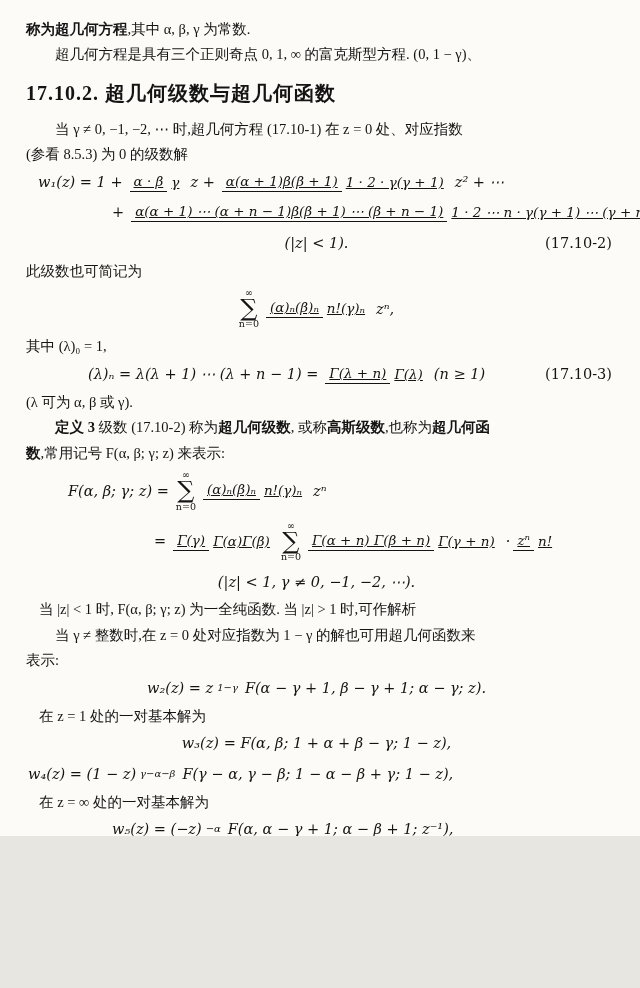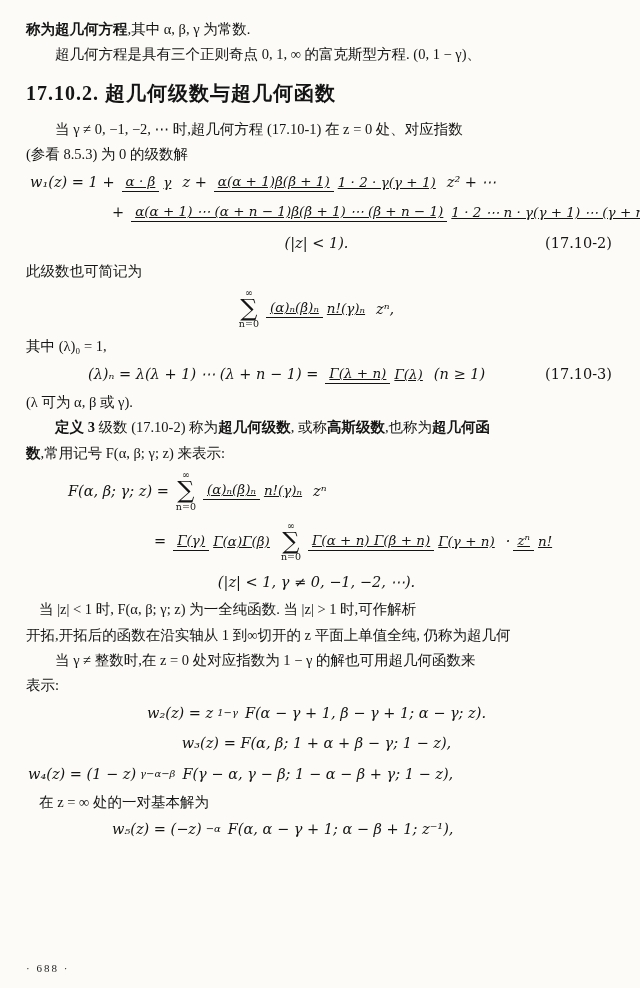--- a/index.html
+++ b/index.html
@@ -1,18 +1,18 @@
 <!DOCTYPE html>
 <html><head>
 <meta charset="utf-8">
 <style>
   html, body { margin: 0; padding: 0; }
   body { background: #e8e6e0; }
   .page {
-    width: 640px; height: 988px; box-sizing: border-box;
+    width: 640px; height: 836px; box-sizing: border-box;
     margin: 0 auto; padding: 16px 26px 12px 26px;
     background: #fcfbf7; color: #141414;
     font-family: "Liberation Serif", "DejaVu Serif", serif;
     font-size: 14.5px; line-height: 1.4;
     display: flex; flex-direction: column; overflow: hidden;
   }
   .ln { margin: 2.5px 0; white-space: nowrap; }
   .indent { text-indent: 2em; }
   .indent-sm { text-indent: 0.9em; }
   .b { font-weight: bold; }
@@ -47,21 +47,21 @@
 
   <p class="ln"><span class="b">称为超几何方程</span><span>,其中 α, β, γ 为常数.</span></p>
 
   <p class="ln indent">超几何方程是具有三个正则奇点 0, 1, ∞ 的富克斯型方程.  (0, 1 − γ)、</p>
 
   <h2 class="heading">17.10.2. 超几何级数与超几何函数</h2>
 
   <p class="ln indent">当 γ ≠ 0, −1, −2, ⋯ 时,超几何方程 (17.10-1) 在 z = 0 处、对应指数</p>
   <p class="ln">(参看 8.5.3) 为 0 的级数解</p>
 
-  <div class="eq" style="margin-left:4px">
+  <div class="eq" style="margin-left:12px">
     <span>w₁(z) = 1 +</span>
     <span class="frac">
         <span class="num">α · β</span>
         <span class="den">γ</span>
       </span>
     <span>z +</span>
     <span class="frac">
         <span class="num">α(α + 1)β(β + 1)</span>
         <span class="den">1 · 2 · γ(γ + 1)</span>
       </span>
@@ -148,30 +148,30 @@
         <span class="num">zⁿ</span>
         <span class="den">n!</span>
       </span>
   </div>
 
   <div class="eq eq-center">
     <span>(|z| &lt; 1, γ ≠ 0, −1, −2, ⋯).</span>
   </div>
 
   <p class="ln indent-sm">当 |z| &lt; 1 时, F(α, β; γ; z) 为一全纯函数. 当 |z| &gt; 1 时,可作解析</p>
-  <p class="ln">开拓,开拓后的函数在沿实轴从 1 到∞切开的 z 平面上单值全纯, 仍称为超几何</p>
   <p class="ln indent">当 γ ≠ 整数时,在 z = 0 处对应指数为 1 − γ 的解也可用超几何函数来</p>
   <p class="ln">表示:</p>
 
   <div class="eq eq-center">
     <span class="tight">w₂(z) = z</span>
       <sup class="sup">1−γ</sup>
       <span>F(α − γ + 1, β − γ + 1; α − γ; z).</span>
   </div>
 
+  <p class="ln indent-sm">在 z = 1 处的一对基本解为</p>
 
   <div class="eq eq-center">
     <span>w₃(z) = F(α, β; 1 + α + β − γ; 1 − z),</span>
   </div>
 
   <div class="eq" style="margin-left:2px">
     <span class="tight">w₄(z) = (1 − z)</span>
       <sup class="sup">γ−α−β</sup>
       <span>F(γ − α, γ − β; 1 − α − β + γ; 1 − z),</span>
   </div>

